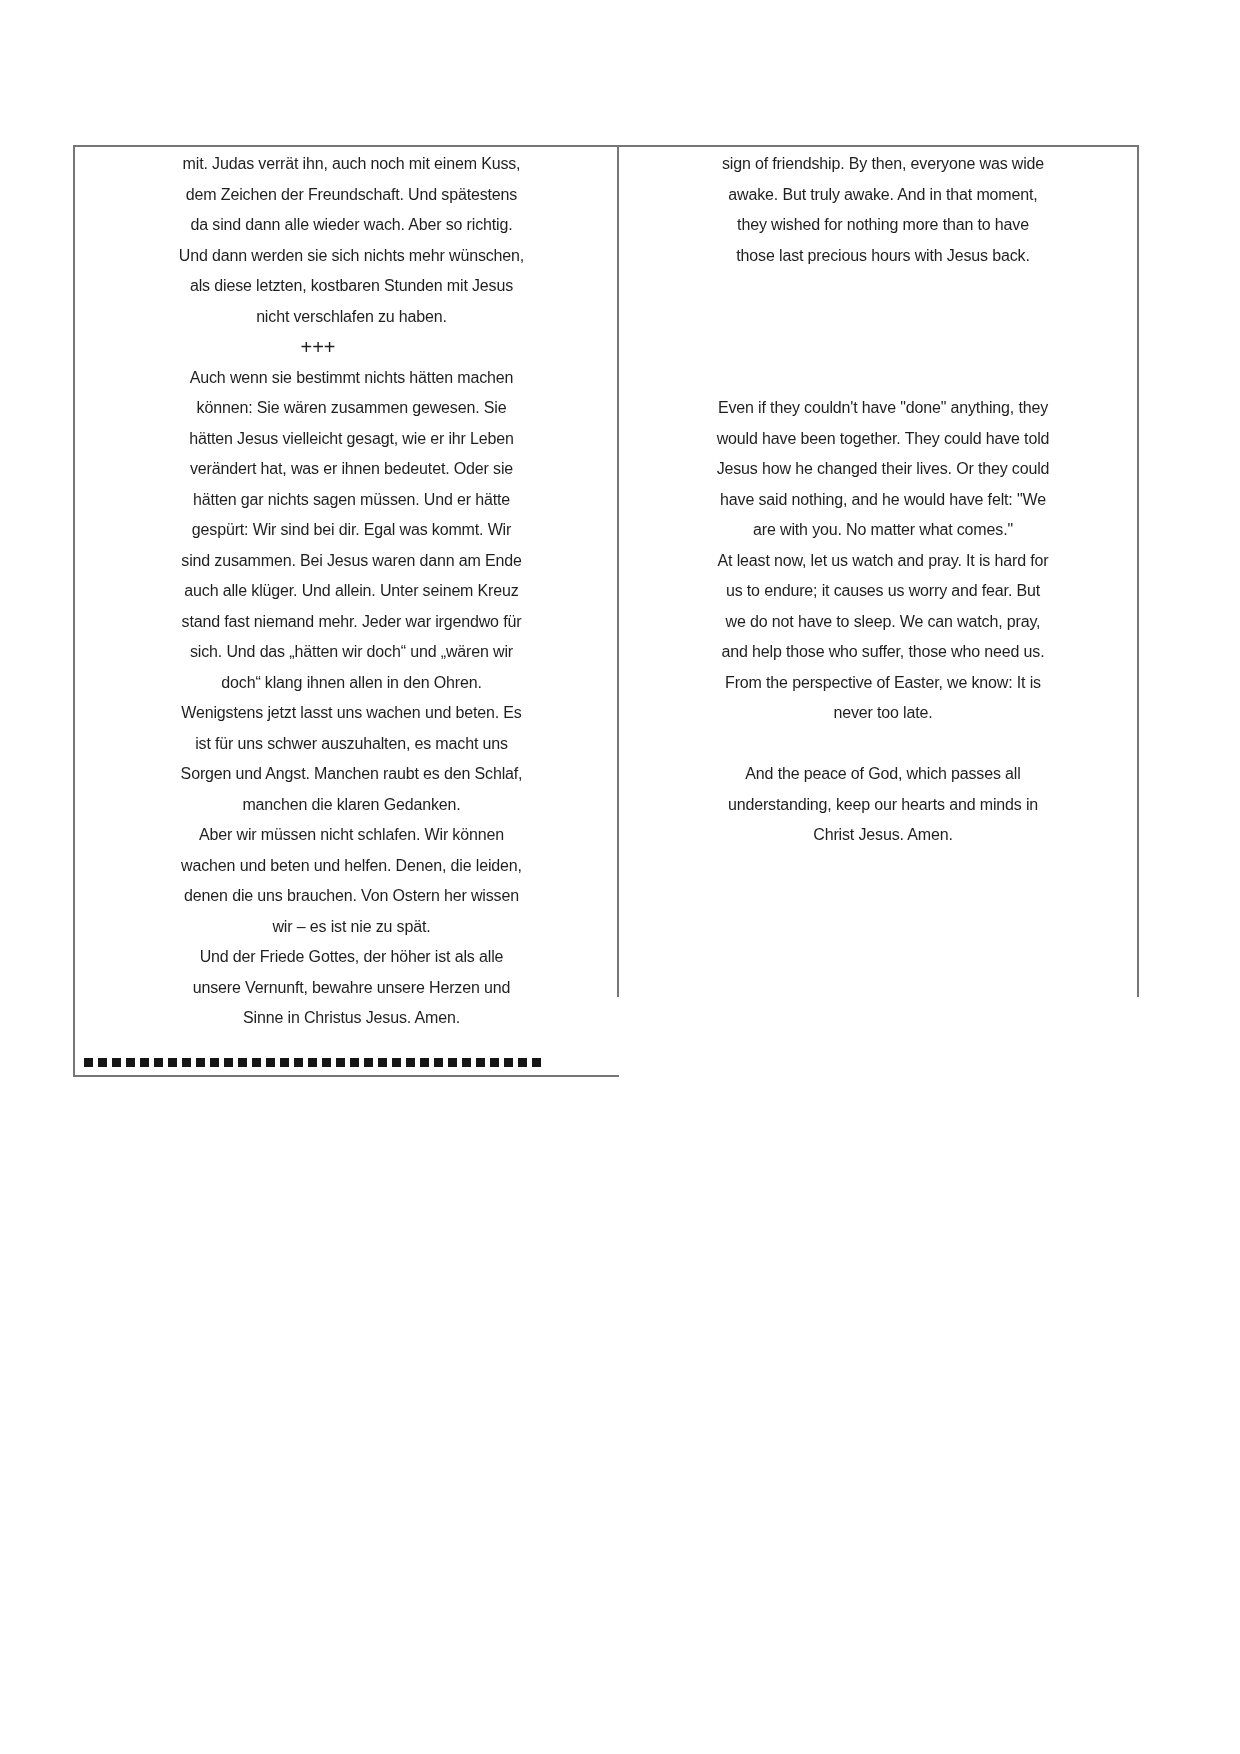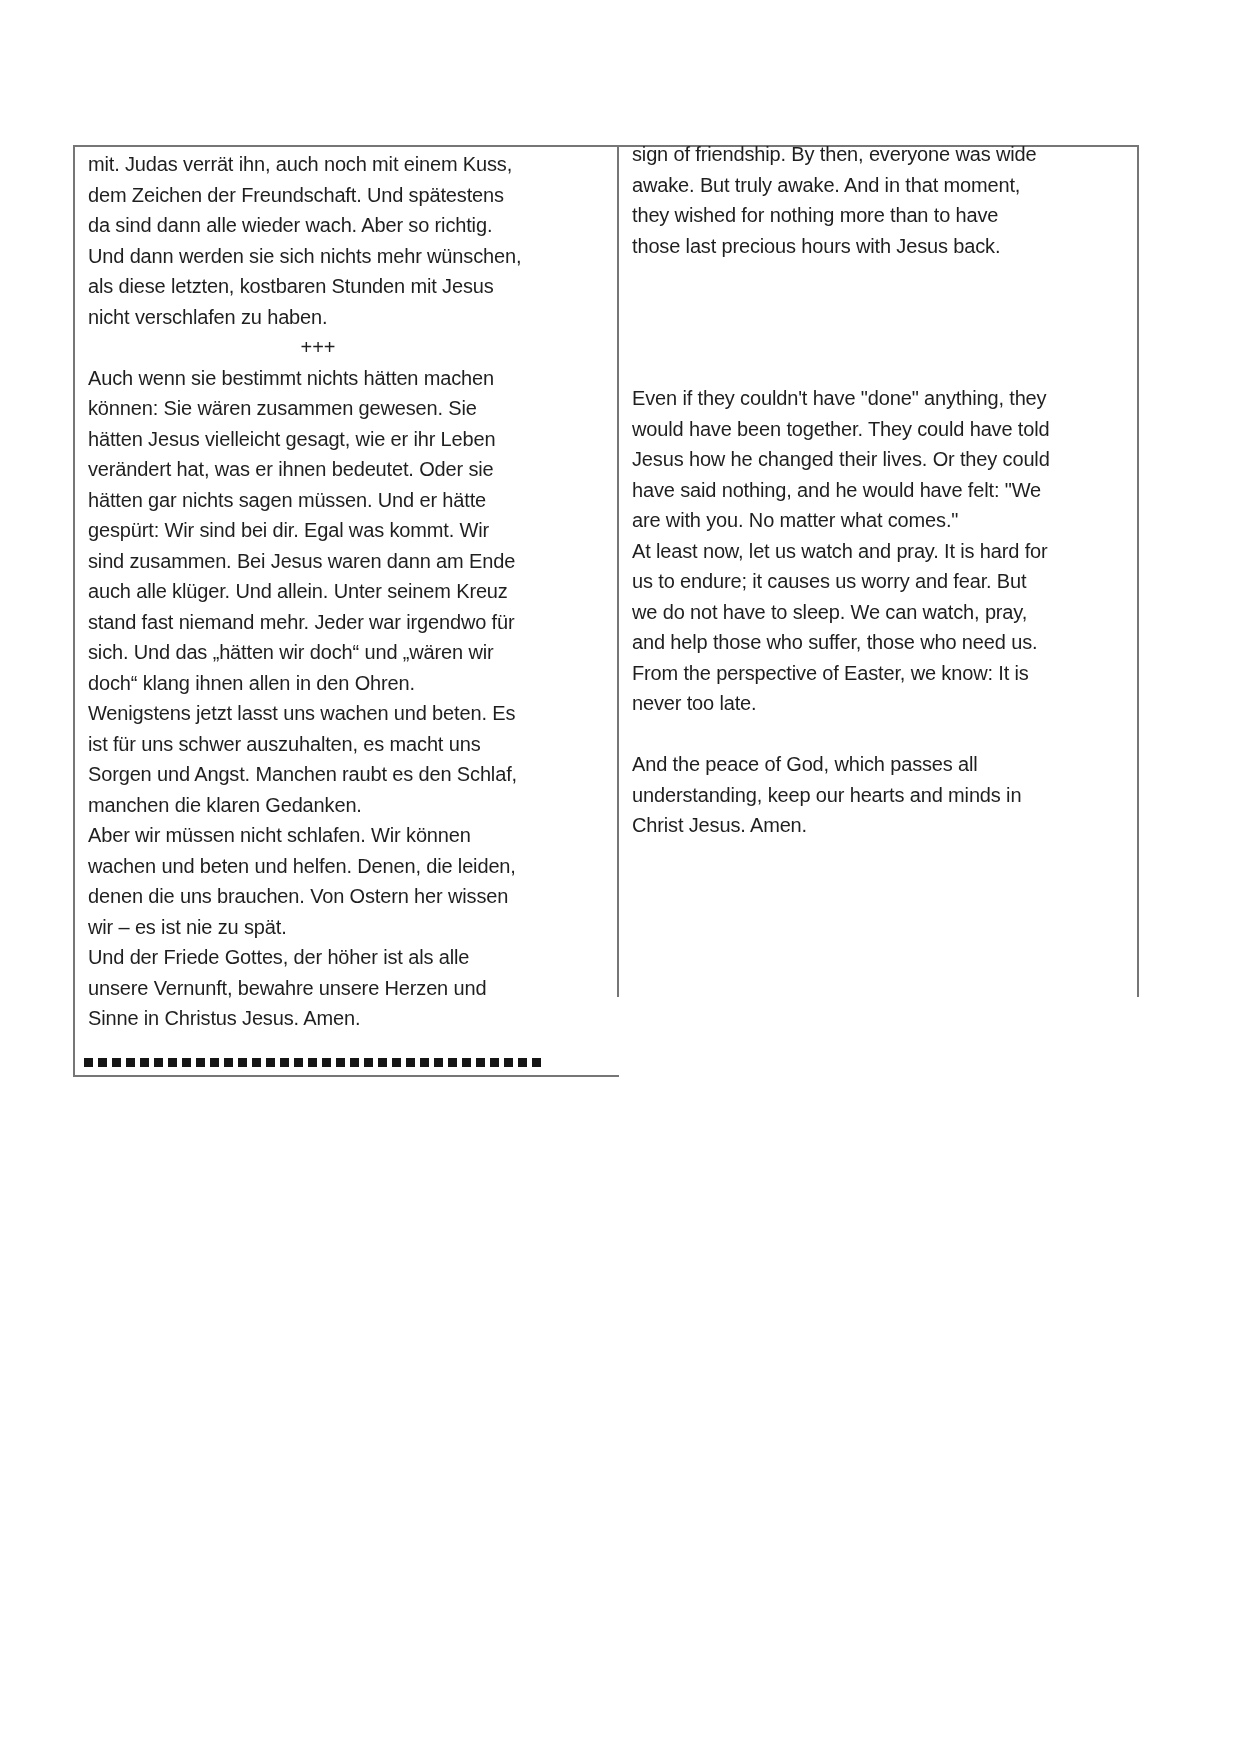--- a/index.html
+++ b/index.html
@@ -19,41 +19,42 @@
   .border {
     position: absolute;
     background: #767676;
   }
   .border.top    { left: 73px;   top: 145px;  width: 1066px; height: 2px; }
   .border.left   { left: 73px;   top: 145px;  width: 2px;    height: 932px; }
   .border.mid    { left: 617px;  top: 145px;  width: 2px;    height: 852px; }
   .border.right  { left: 1137px; top: 145px;  width: 2px;    height: 852px; }
   .border.bottom-left { left: 73px; top: 1075px; width: 546px; height: 2px; }
   .txt {
-    font-size: 20px;
+    font-size: 16px;
     line-height: 30.5px;
     letter-spacing: -0.15px;
     white-space: pre-line;
+    text-align: center;
   }
   .col-german {
     position: absolute;
     left: 88px;
     top: 149px;
     width: 527px;
   }
   .plus-sep {
     width: 460px;
     text-align: center;
     font-size: 20px;
     line-height: 30.5px;
   }
   .col-english {
     position: absolute;
     left: 632px;
-    top: 139px;
+    top: 149px;
     width: 502px;
   }
   .dashes {
     position: absolute;
     left: 84px;
     top: 1058px;
     width: 462px;
     height: 9px;
     background: repeating-linear-gradient(
       to right,

